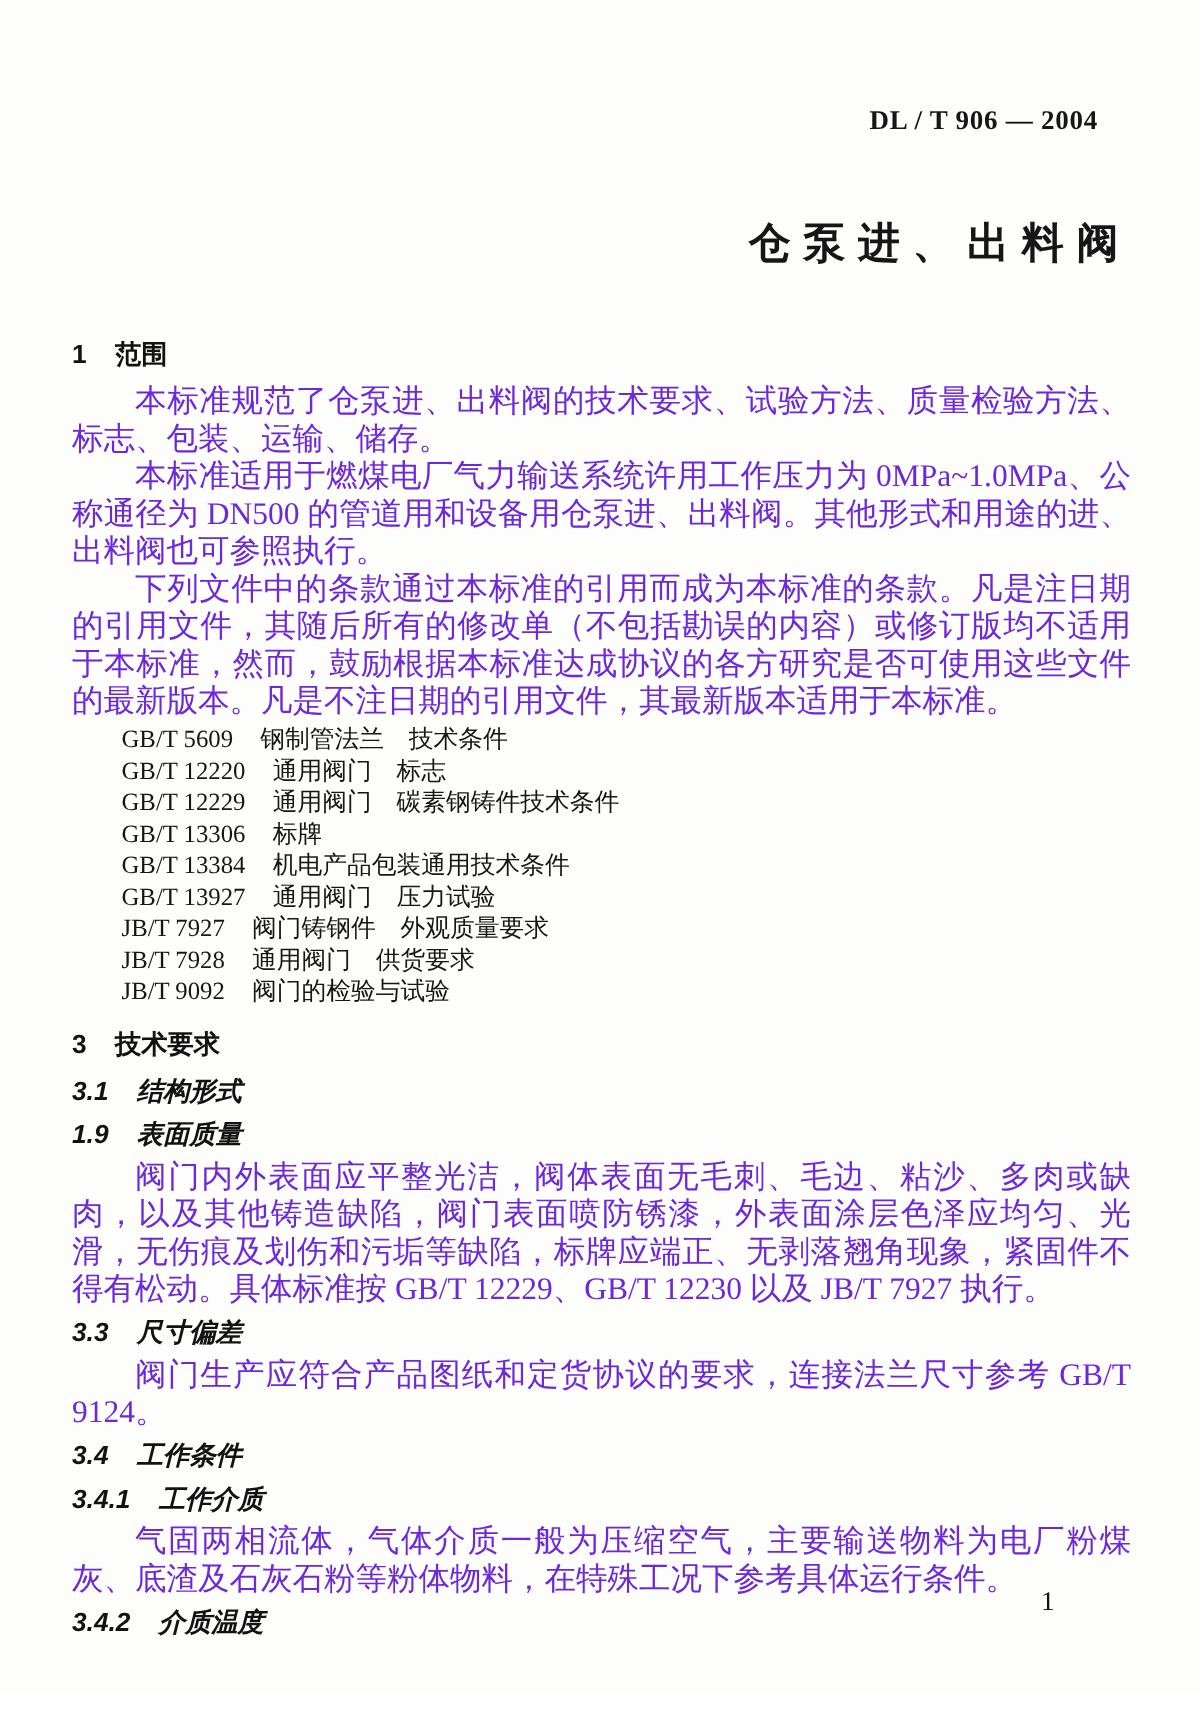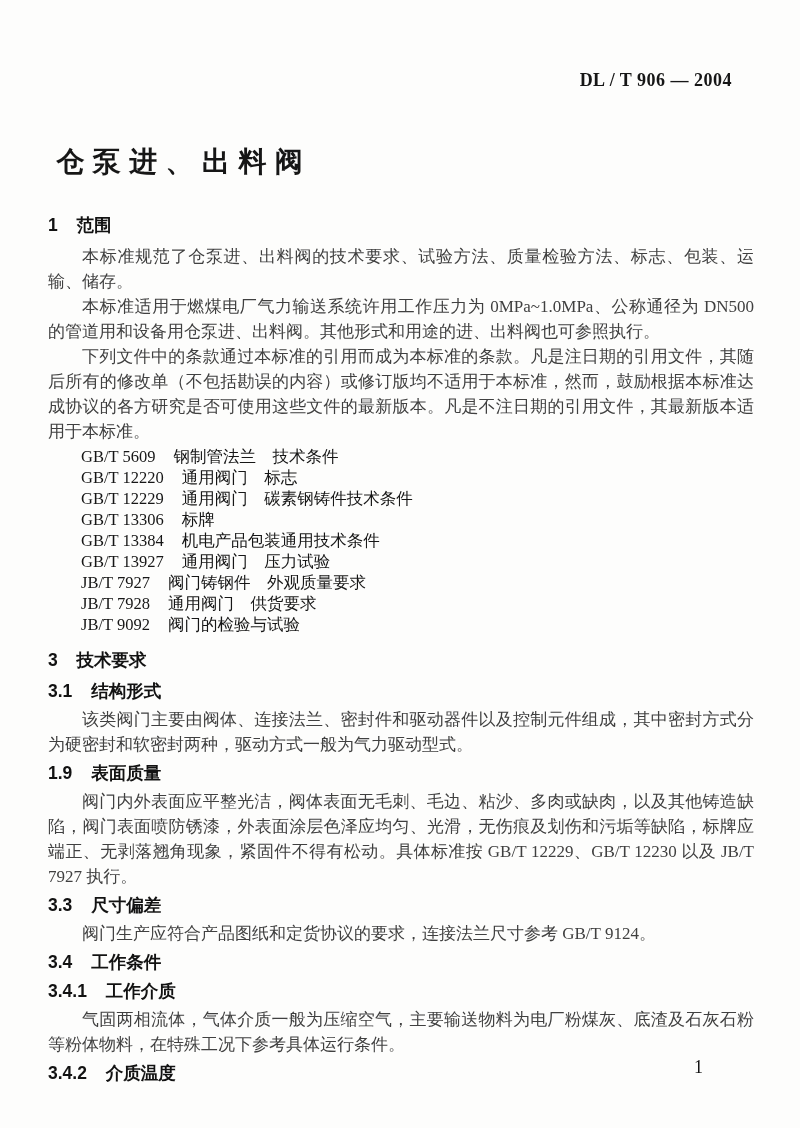--- a/index.html
+++ b/index.html
@@ -22,49 +22,49 @@
     padding-right: 22px;
     font-weight: 700;
     font-size: 18px;
     line-height: 20px;
     letter-spacing: 0.5px;
     font-family: "Liberation Serif", "DejaVu Serif", serif;
   }
 
   .doc-title {
     margin: 54px 0 0 0;
-    text-align: left;
+    text-align: right;
     font-family: "Liberation Sans", "DejaVu Sans", sans-serif;
     font-weight: 700;
     font-size: 28px;
     line-height: 36px;
     letter-spacing: 0.3em;
     text-indent: 0.3em;
   }
 
   h2, h3 {
     font-family: "Liberation Sans", "DejaVu Sans", sans-serif;
     font-weight: 700;
     font-size: 17.5px;
     line-height: 25px;
     margin: 0;
     color: #121212;
   }
   h2 { margin: 13px 0 6px 0; }
-  h2.after-title { margin-top: 33px; }
-  h3 { margin: 4px 0 3px 0; }
+  h2.after-title { margin-top: 44px; }
+  h3 { margin: 4px 0 3px 0; font-style: italic; }
   .hnum { margin-right: 14px; }
 
   p.para {
     margin: 0;
-    font-size: 17px;
+    font-size: 21px;
     line-height: 25px;
     text-align: justify;
     text-indent: 2em;
-    color: #404040;
+    color: #6d28d9;
   }
 
   .ref-list { margin: 2px 0 0 33px; }
   .ref-row {
     font-size: 16.5px;
     line-height: 21px;
     white-space: nowrap;
   }
   .ref-code { font-weight: 400; margin-right: 1.1em; }
 
@@ -130,21 +130,20 @@
 
     <h2>
       <span class="hnum">3</span>
       <span class="htxt">技术要求</span>
     </h2>
 
     <h3>
       <span class="hnum">3.1</span>
       <span class="htxt">结构形式</span>
     </h3>
-    <p class="para">该类阀门主要由阀体、连接法兰、密封件和驱动器件以及控制元件组成，其中密封方式分为硬密封和软密封两种，驱动方式一般为气力驱动型式。</p>
 
     <h3>
       <span class="hnum">1.9</span>
       <span class="htxt">表面质量</span>
     </h3>
     <p class="para">阀门内外表面应平整光洁，阀体表面无毛刺、毛边、粘沙、多肉或缺肉，以及其他铸造缺陷，阀门表面喷防锈漆，外表面涂层色泽应均匀、光滑，无伤痕及划伤和污垢等缺陷，标牌应端正、无剥落翘角现象，紧固件不得有松动。具体标准按 GB/T 12229、GB/T 12230 以及 JB/T 7927 执行。</p>
 
     <h3>
       <span class="hnum">3.3</span>
       <span class="htxt">尺寸偏差</span>

